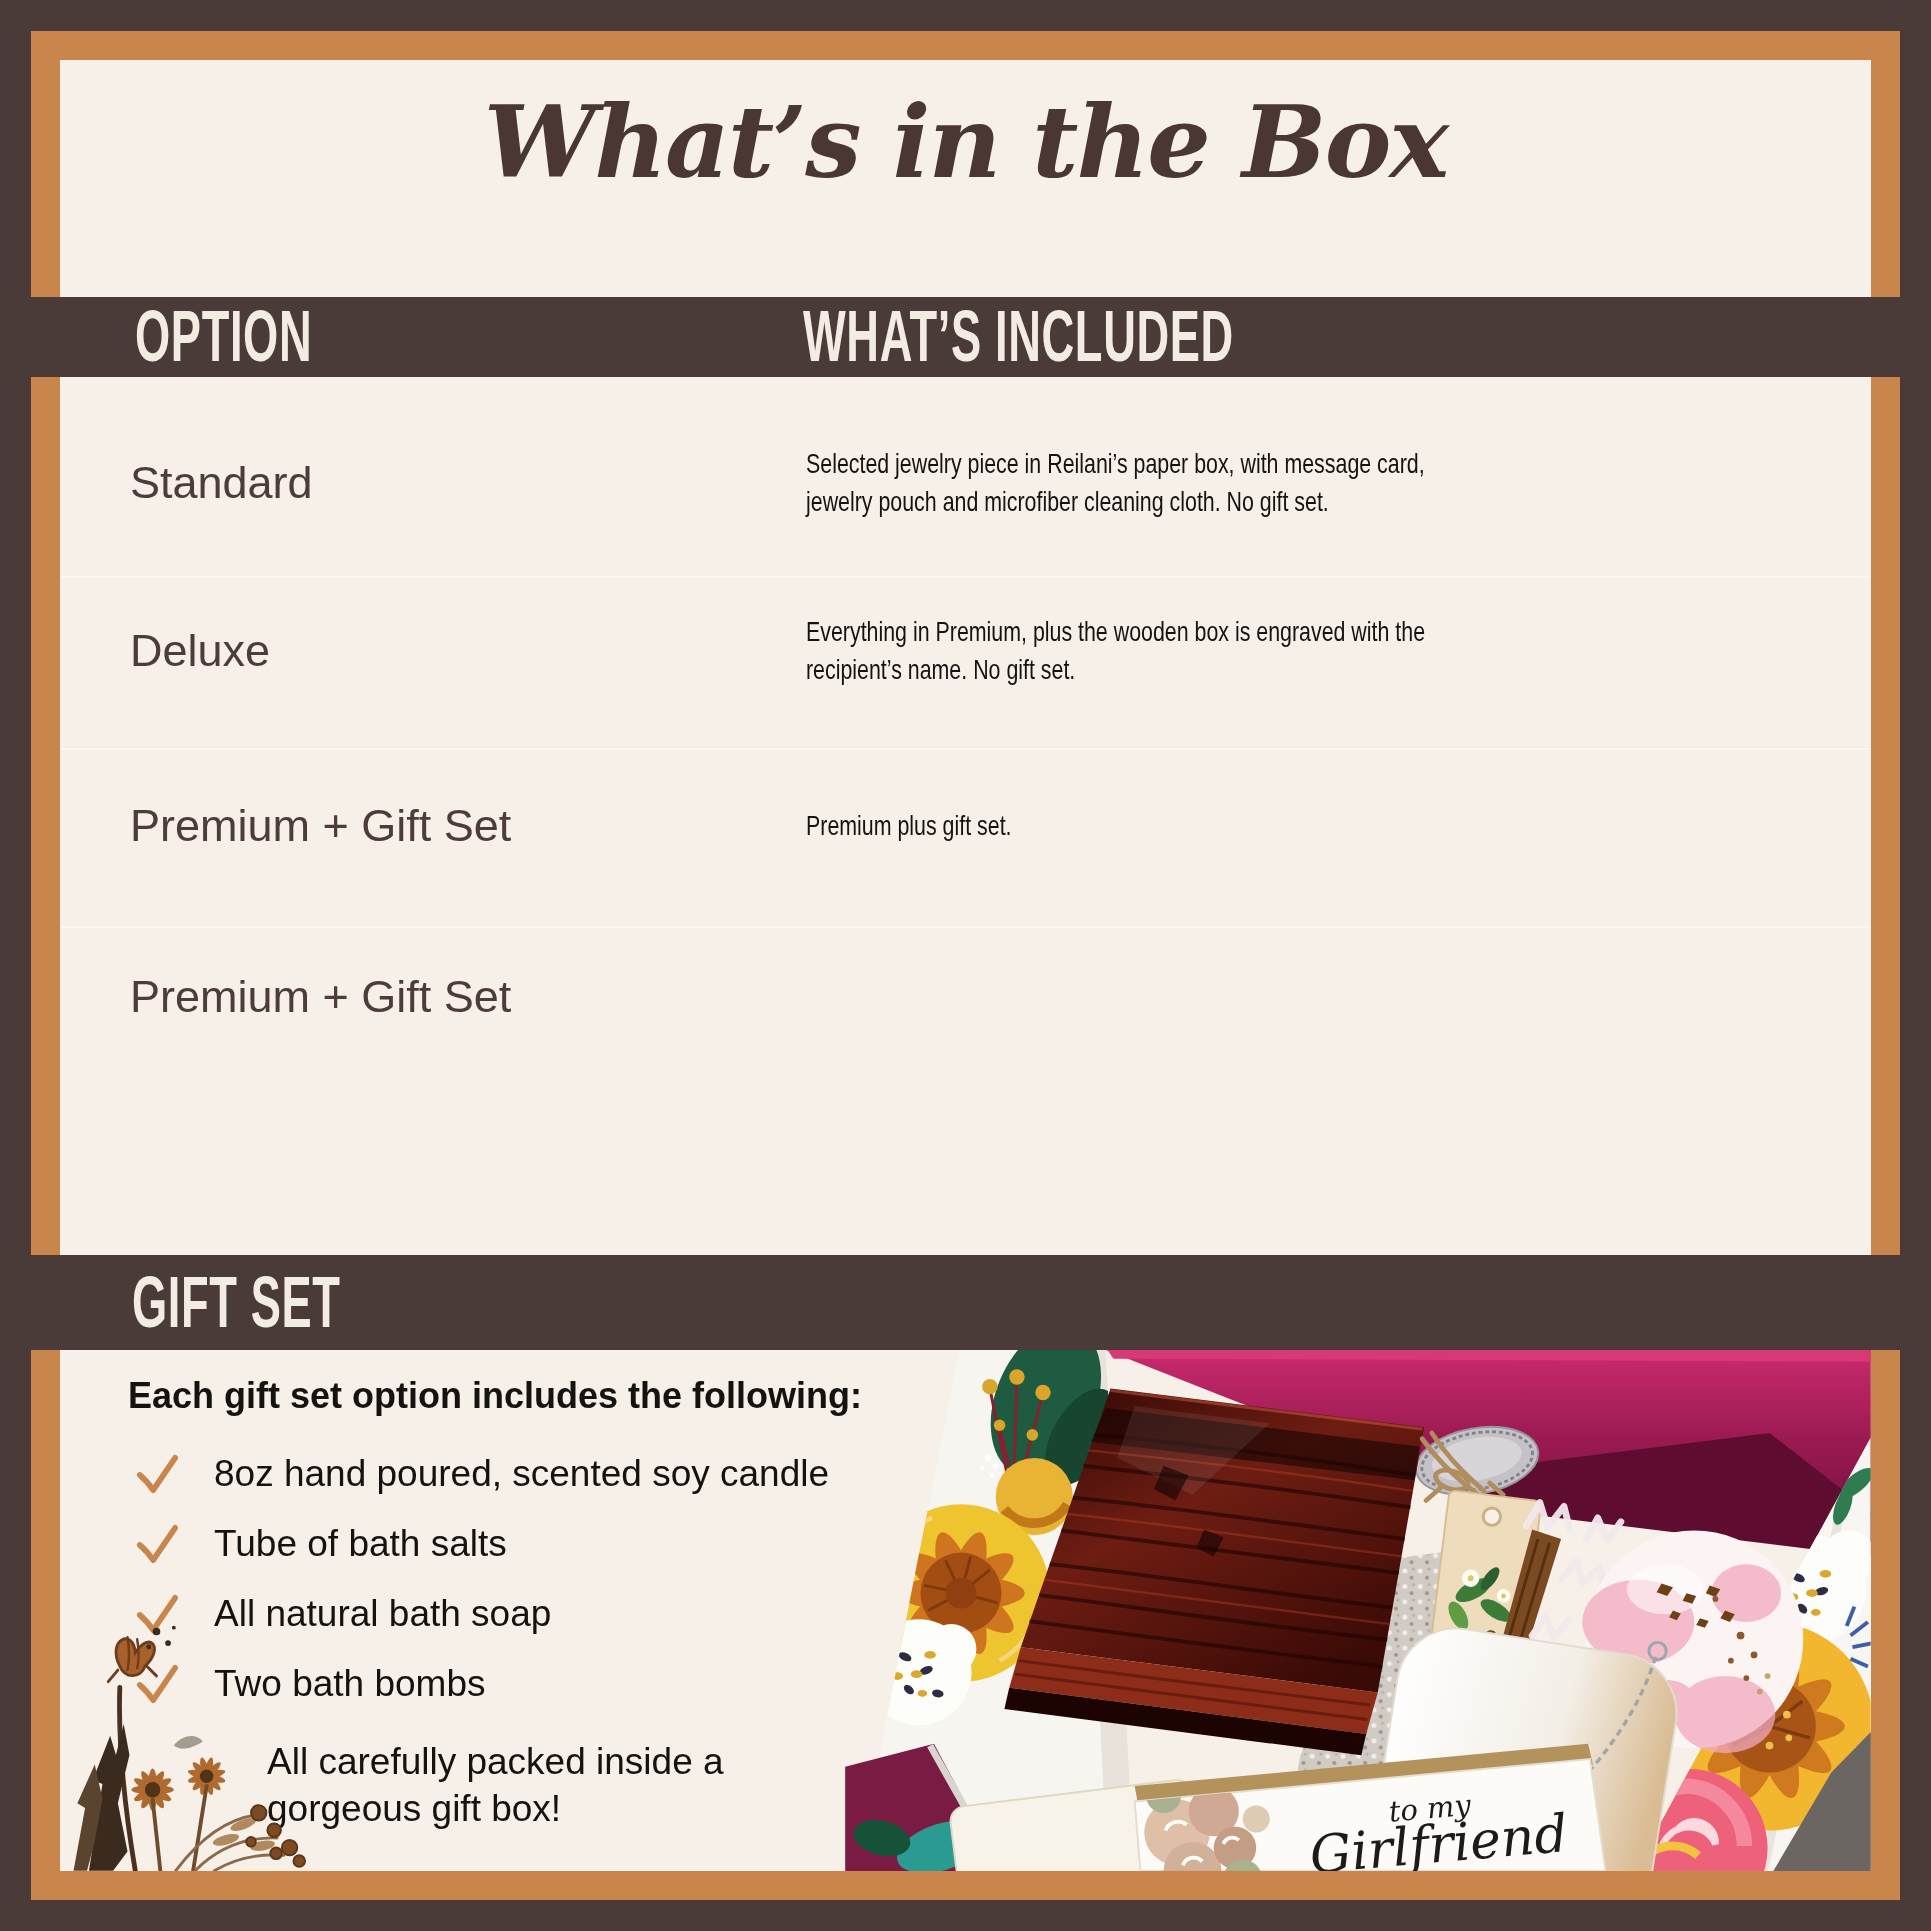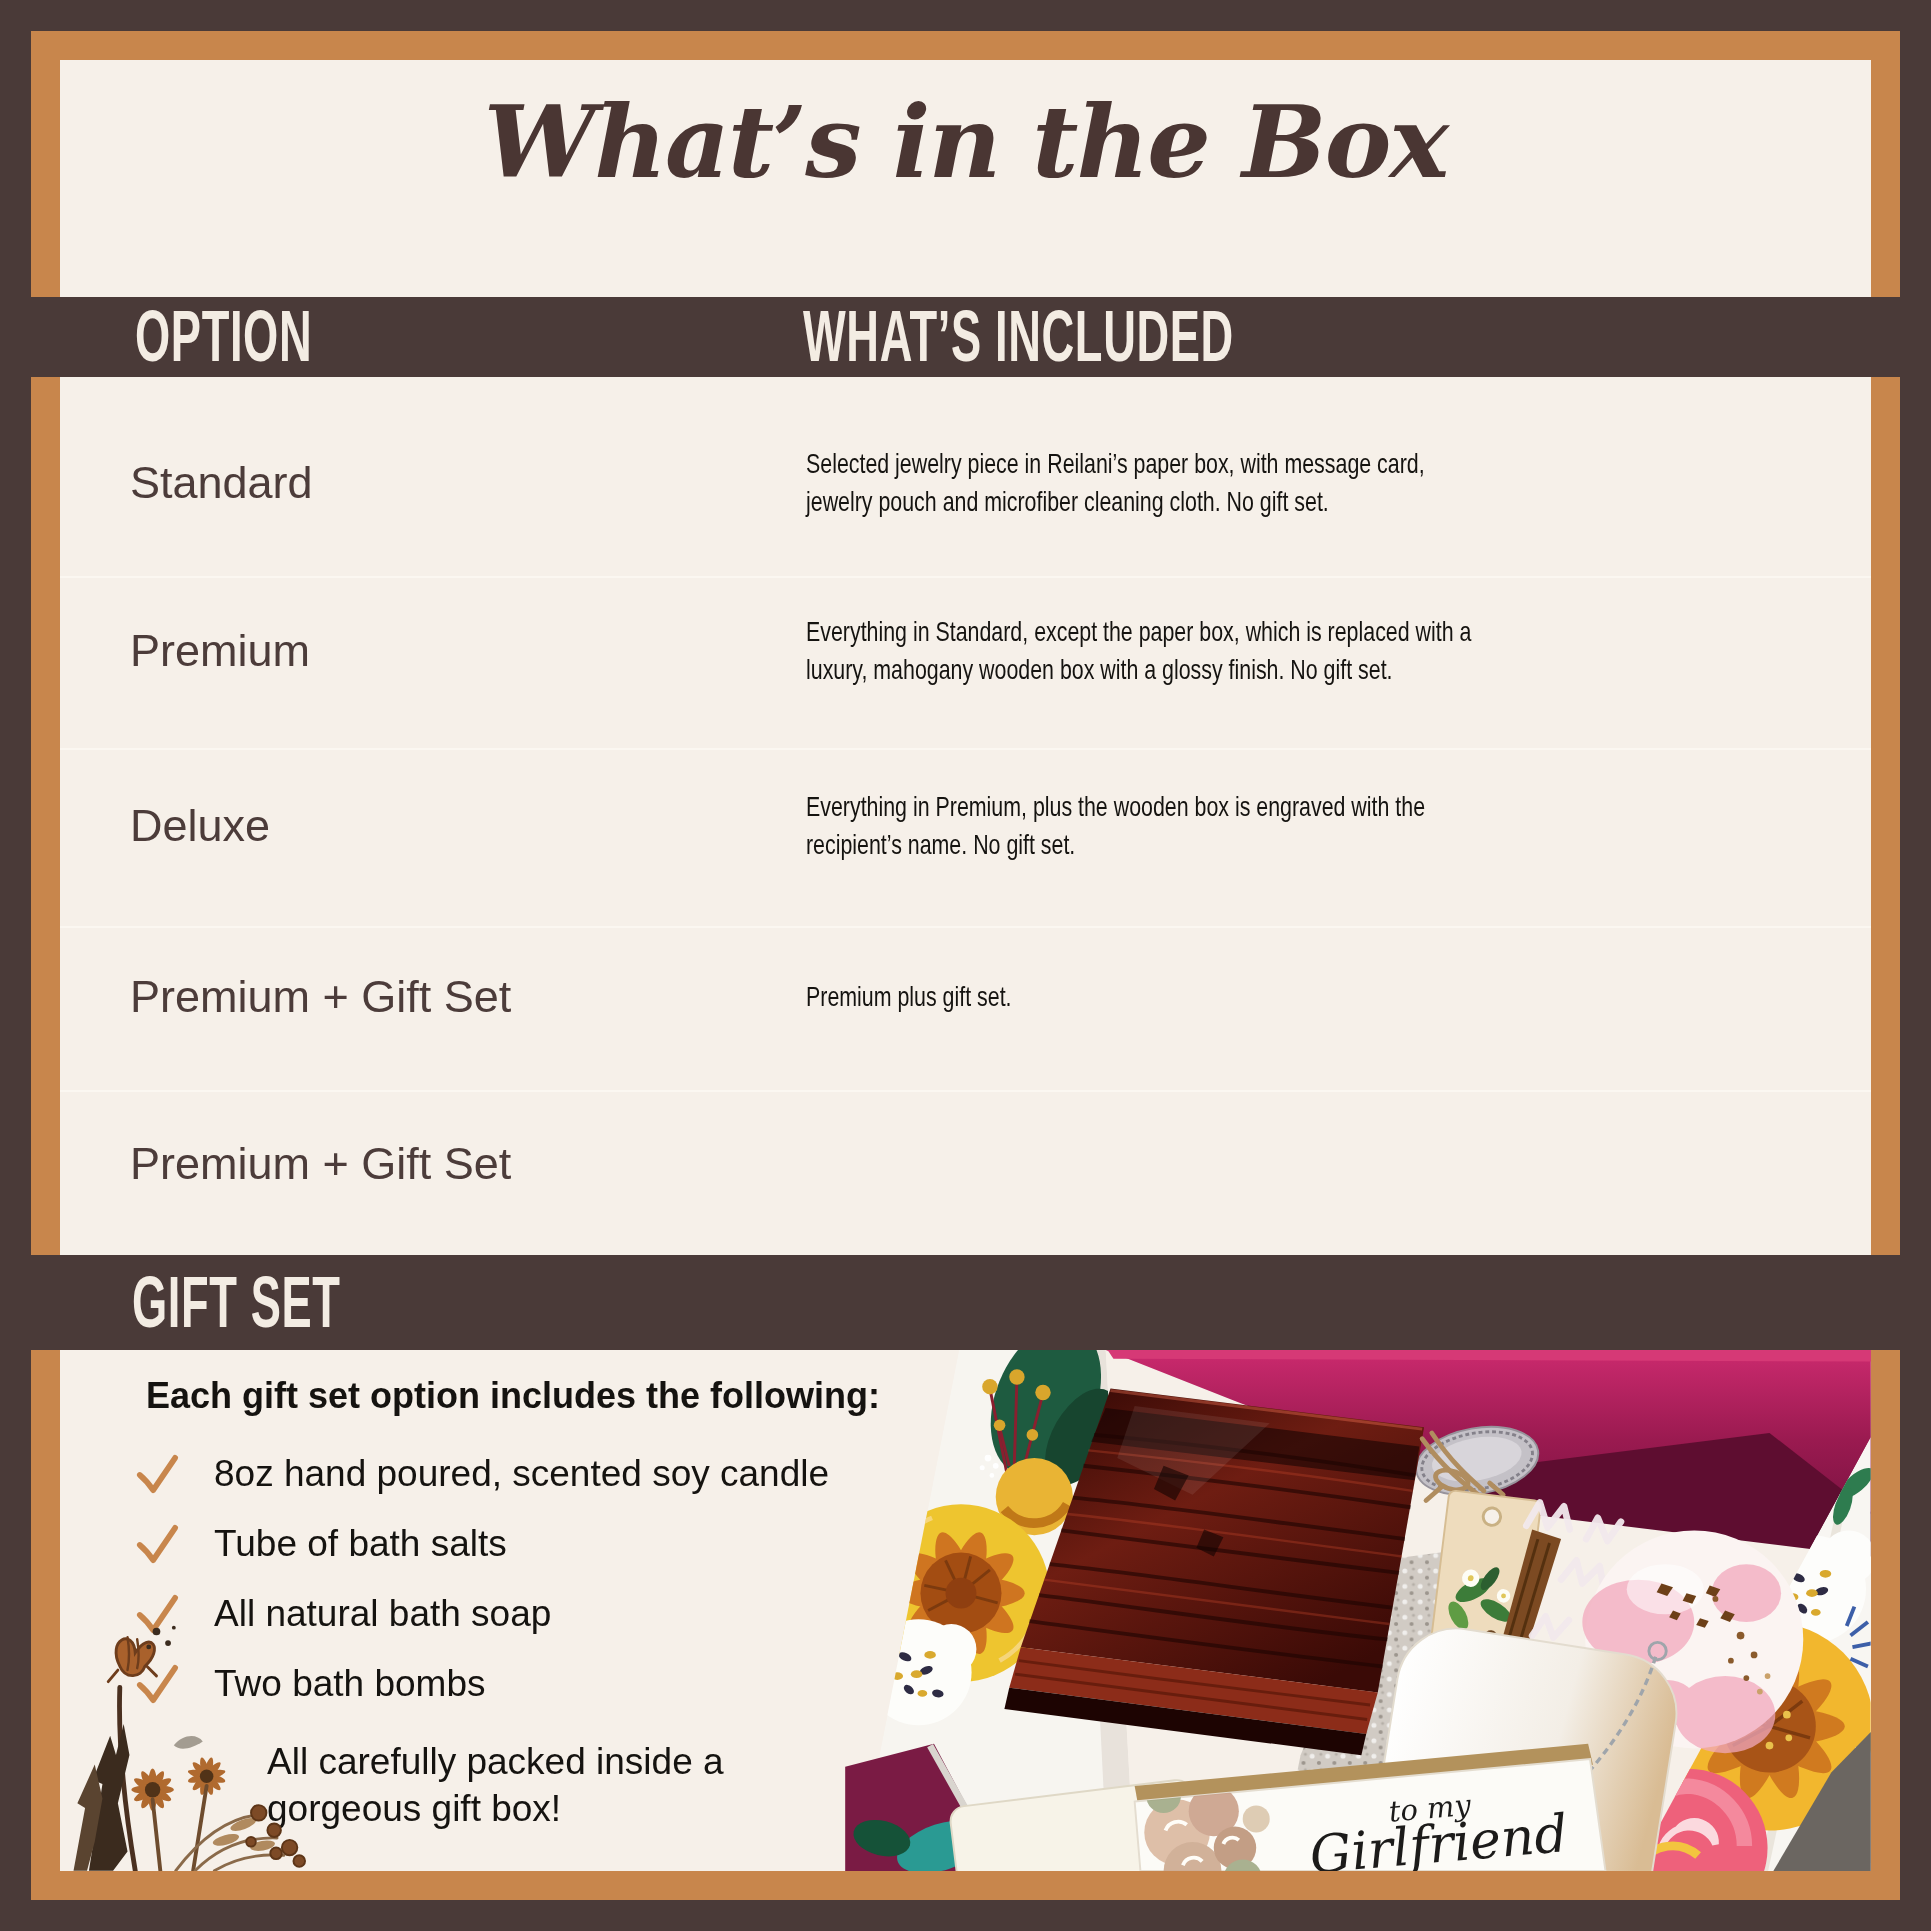--- a/index.html
+++ b/index.html
@@ -32,21 +32,21 @@
   .row:nth-child(5){height:145px;}
   .row:nth-child(6){height:140px;}
   .row + .row{border-top:2.9px solid var(--divider,#fbf7f1);}
   .cell-option{width:746px;box-sizing:border-box;padding-left:70px;
                font-size:45px;color:var(--option-text,#4c3c3a);}
   .cell-desc{flex:1;}
   .desc-inner{width:888px;transform:scaleX(.75);transform-origin:0 50%;
               font-size:28.5px;line-height:1.33;color:var(--body-text,#151310);}
 
   .gift-area{position:absolute;left:60px;top:1350px;right:60px;bottom:60px;}
-  .gift-intro{position:absolute;left:86px;top:25px;font-size:36px;font-weight:700;
+  .gift-intro{position:absolute;left:68px;top:25px;font-size:36px;font-weight:700;
               color:var(--body-text,#151310);}
   .checklist{position:absolute;left:75px;top:89px;list-style:none;margin:0;padding:0;}
   .checklist li{display:flex;align-items:center;gap:35px;height:70px;}
   .checklist .check{flex:0 0 44px;}
   .checklist span{font-size:37px;color:var(--body-text,#151310);}
   .gift-footer{position:absolute;left:207px;top:388px;width:555px;
                font-size:37px;line-height:1.28;color:var(--body-text,#151310);}
   .flowers{position:absolute;left:0;bottom:0;}
   .photo{position:absolute;right:0;top:0;}
 </style>
@@ -62,26 +62,20 @@
   <div class="bar bar-header">
     <span class="bar-label col-option">OPTION</span>
     <span class="bar-label col-included">WHAT’S INCLUDED</span>
   </div>
 
   <div class="table">
     <div class="row">
       <div class="cell-option">Standard</div>
       <div class="cell-desc">
           <div class="desc-inner">Selected jewelry piece in Reilani’s paper box, with message card, jewelry pouch and microfiber cleaning cloth. No gift set.</div>
-        </div>
-    </div>
-    <div class="row">
-      <div class="cell-option">Premium</div>
-      <div class="cell-desc">
-          <div class="desc-inner">Everything in Standard, except the paper box, which is replaced with a luxury, mahogany wooden box with a glossy finish. No gift set.</div>
         </div>
     </div>
     <div class="row">
       <div class="cell-option">Deluxe</div>
       <div class="cell-desc">
           <div class="desc-inner">Everything in Premium, plus the wooden box is engraved with the recipient’s name. No gift set.</div>
         </div>
     </div>
     <div class="row">
       <div class="cell-option">Premium + Gift Set</div>

